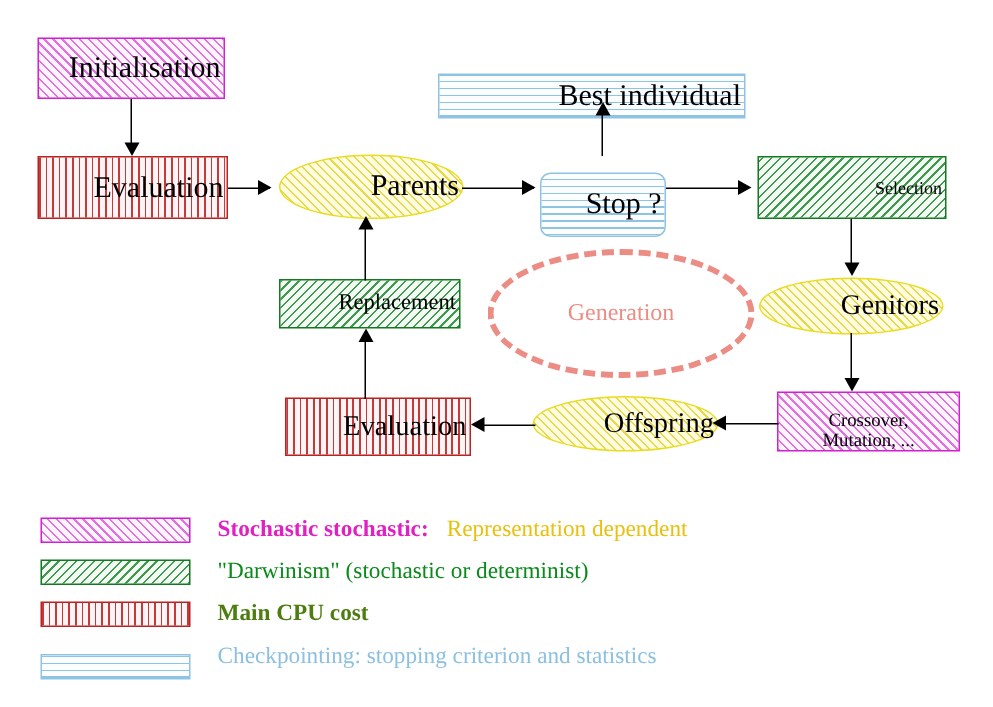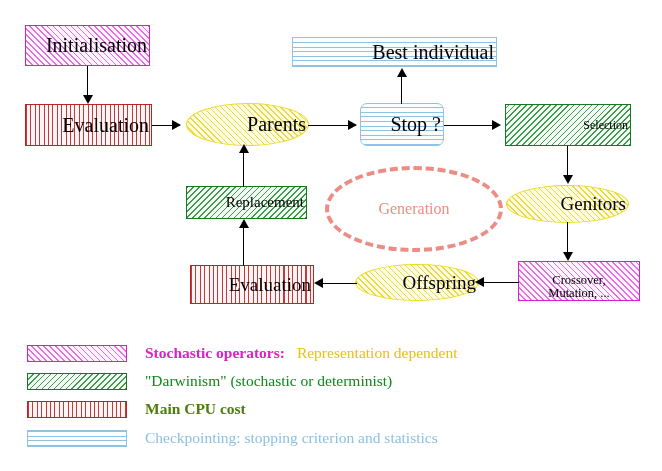--- a/index.html
+++ b/index.html
@@ -31,20 +31,21 @@
     background-color:#fdf5f5;
     background-image:repeating-linear-gradient(90deg,
         #c43a3a 0px,#c43a3a 1.1px,rgba(255,255,255,0) 1.1px,rgba(255,255,255,0) 4.4px);
     border-color:#bb2222;
   }
   .h-blue{
     background-color:#fbfdff;
     background-image:repeating-linear-gradient(0deg,
         #8fc3e4 0px,#8fc3e4 1px,rgba(255,255,255,0) 1px,rgba(255,255,255,0) 4.6px);
     border-color:#8fc3e4;
+    margin-top:12px;
   }
   .h-yellow{
     background-color:#fffce0;
     background-image:repeating-linear-gradient(45deg,
         #e9d84a 0px,#e9d84a 1px,rgba(255,255,255,0) 1px,rgba(255,255,255,0) 4.2px);
     border-color:#e8dc20;
   }
 
   .ellipse{border-radius:50%;border-width:1.5px;border-style:solid;}
   .rounded{border-radius:7px;}
@@ -158,21 +159,21 @@
   <div class="arrow up" style="left:238.5px;top:219px;"></div>
 
   <div class="edge v" style="left:243px;top:152px;height:35px;"></div>
   <div class="arrow up" style="left:238.5px;top:144px;"></div>
 
   <div id="legend">
 
     <div class="lg-row" style="top:5px;">
       <div class="lg-swatch h-magenta"></div>
       <div class="lg-text">
-        <span style="color:#e020c0;font-weight:bold;">Stochastic operators:</span><span class="part2" style="color:#e8c010;">Representation dependent</span>
+        <span style="color:#e020c0;font-weight:bold;">Stochastic stochastic:</span><span class="part2" style="color:#e8c010;">Representation dependent</span>
       </div>
     </div>
 
     <div class="lg-row" style="top:33px;">
       <div class="lg-swatch h-green"></div>
       <div class="lg-text">
         <span style="color:#0a8a1a;">"Darwinism" (stochastic or determinist)</span>
       </div>
     </div>
 

